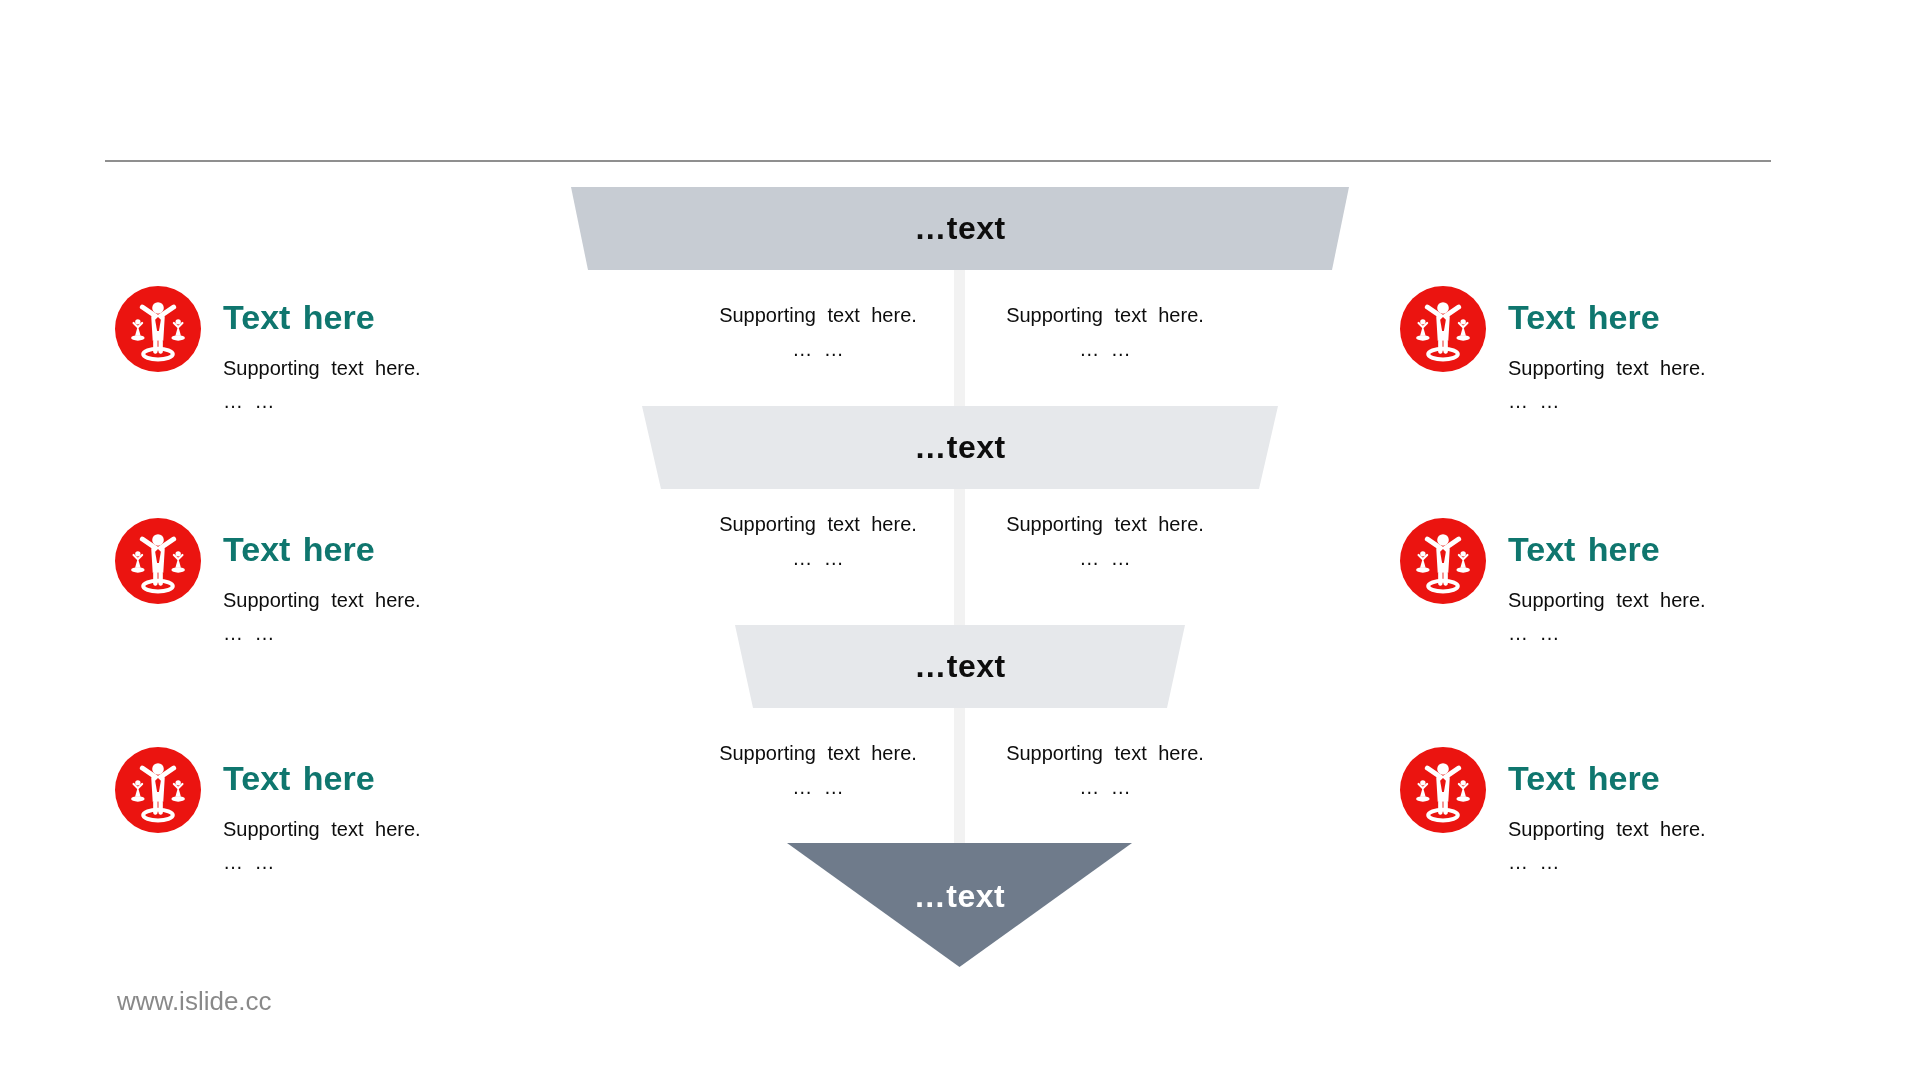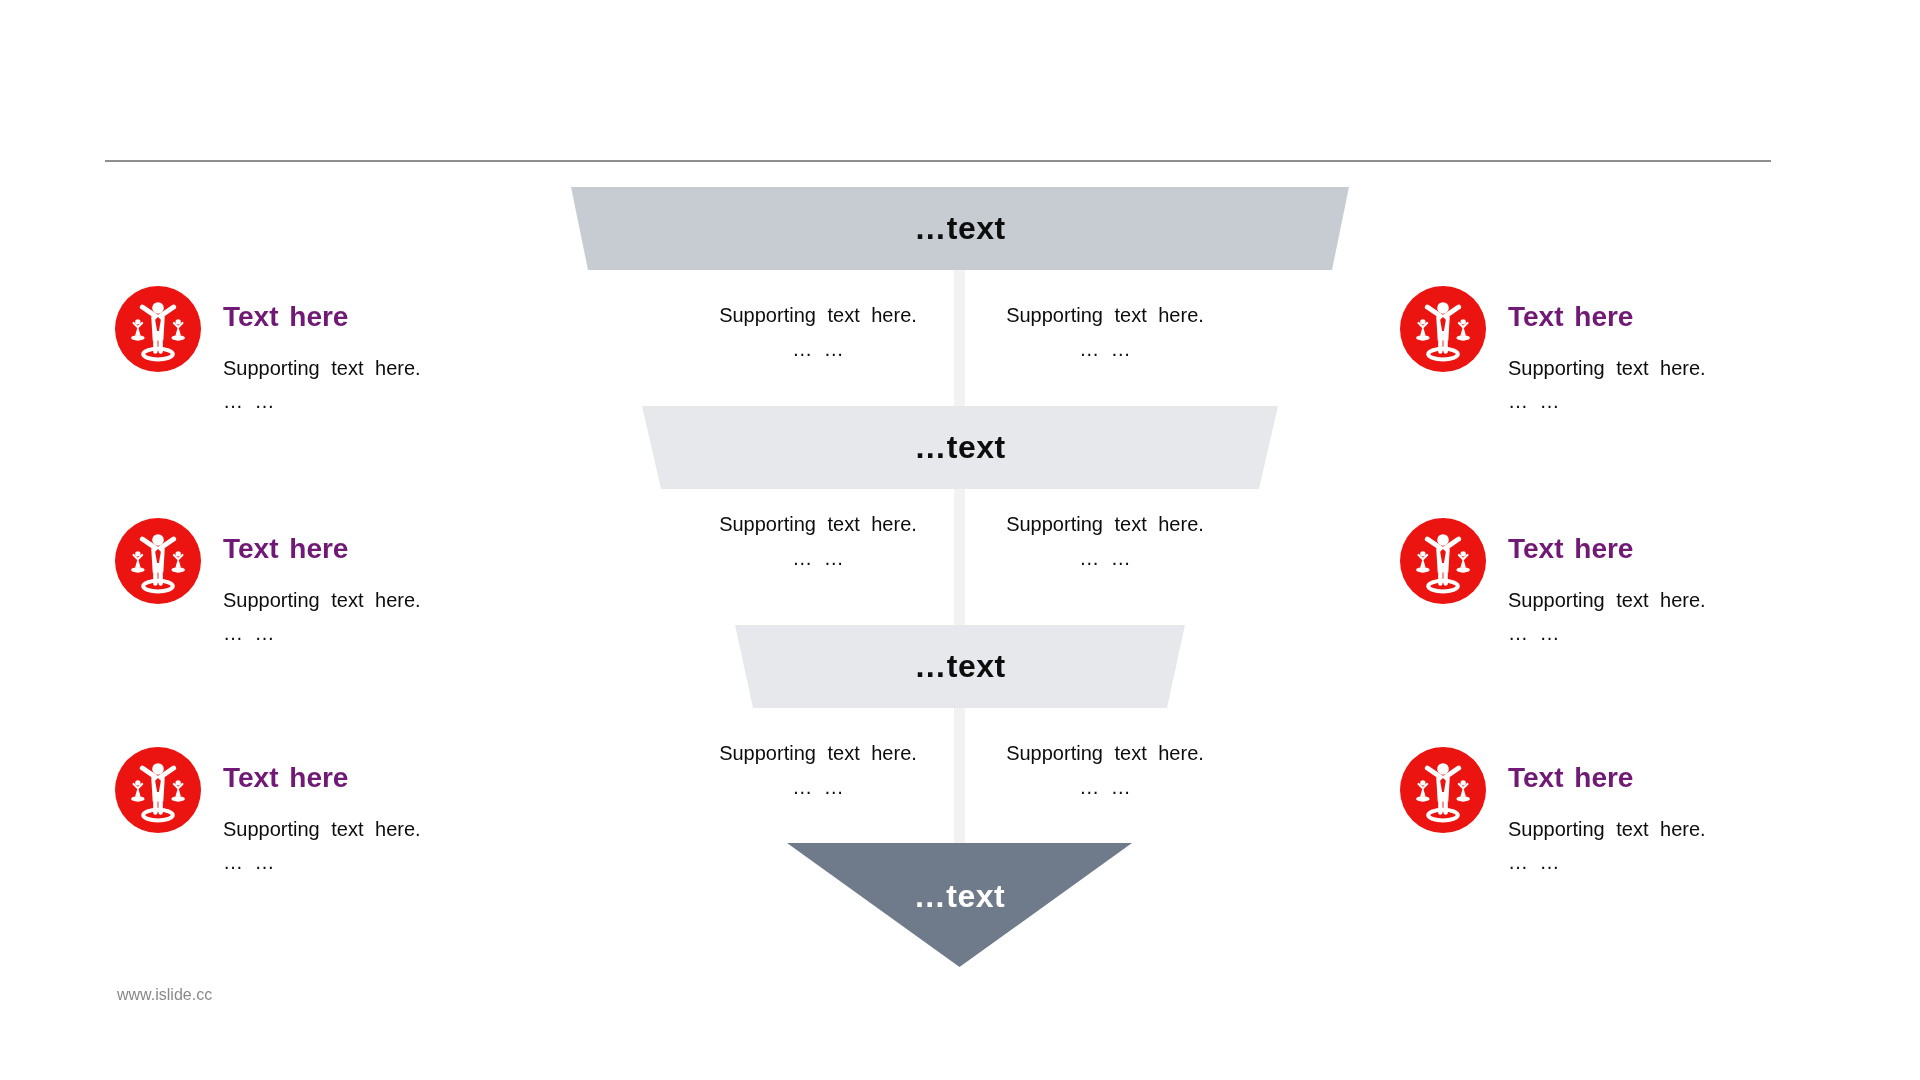--- a/index.html
+++ b/index.html
@@ -29,26 +29,26 @@
   .colL{left:658px;} .colR{left:945px;}
   .row1{top:298px;} .row2{top:507px;} .row3{top:736px;}
 
   
   .item{position:absolute;width:340px;height:135px;}
   .item.side-left{left:115px;} .item.side-right{left:1400px;}
   .itop1{top:286px;} .itop2{top:518px;} .itop3{top:747px;}
   .badge{position:absolute;left:0;top:0;width:86px;height:86px;border-radius:50%;background:#eb1410;}
   .badge svg{position:absolute;left:0;top:0;width:86px;height:86px;}
   .itext{position:absolute;left:108px;top:0;width:240px;}
-  .ititle{font-size:28px;font-weight:bold;line-height:34px;margin-top:14px;word-spacing:3px;color:#701a75;}
+  .ititle{font-size:34px;font-weight:bold;line-height:34px;margin-top:14px;word-spacing:3px;color:#0f766e;}
   .isub{font-size:20px;line-height:33px;word-spacing:6px;color:#0d0d0d;}
   .isub.first{margin-top:18px;}
 
   
-  .footer-site{position:absolute;left:117px;top:986px;font-size:16px;color:#898989;}
+  .footer-site{position:absolute;left:117px;top:986px;font-size:26px;color:#898989;}
   .footer-page{position:absolute;left:1768px;top:984px;width:46px;text-align:center;font-size:21px;color:#808080;}
 </style>
 </head>
 <body>
 
 <svg width="0" height="0" style="position:absolute" aria-hidden="true">
   <symbol id="icon-people" viewBox="0 0 96 96">
     <ellipse cx="48" cy="76" rx="16.5" ry="6" fill="none" stroke="#fff" stroke-width="4.5"></ellipse>
     <circle cx="48" cy="24.5" r="6.5" fill="#fff"></circle>
     <path d="M46 34 L30.5 23.5" stroke="#fff" stroke-width="5.5" stroke-linecap="round" fill="none"></path>

